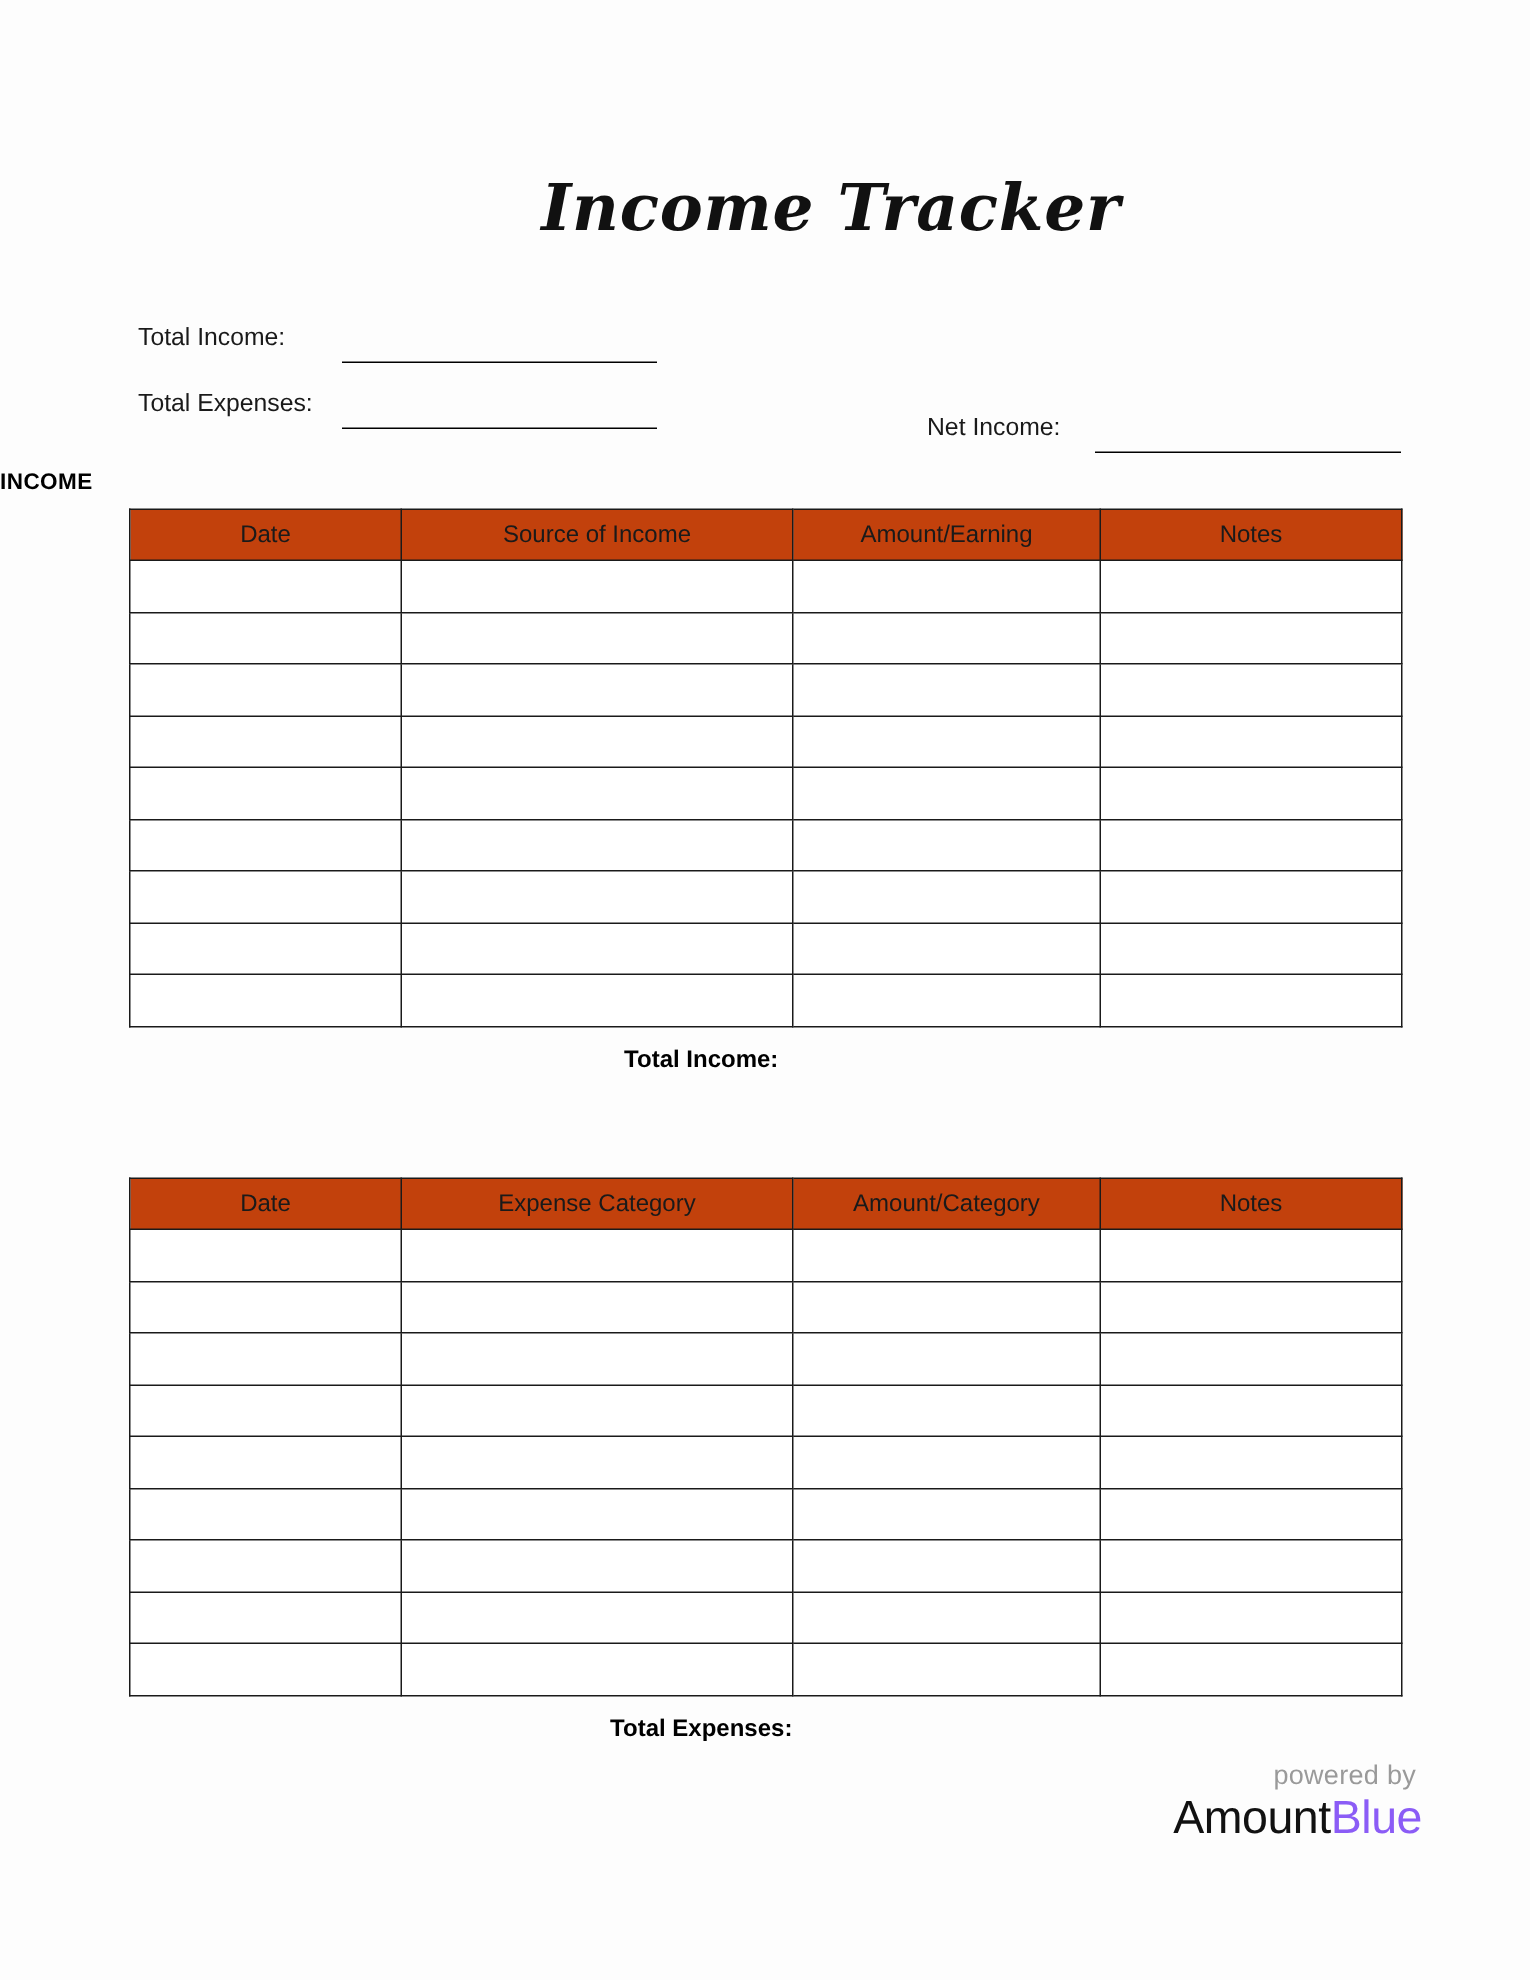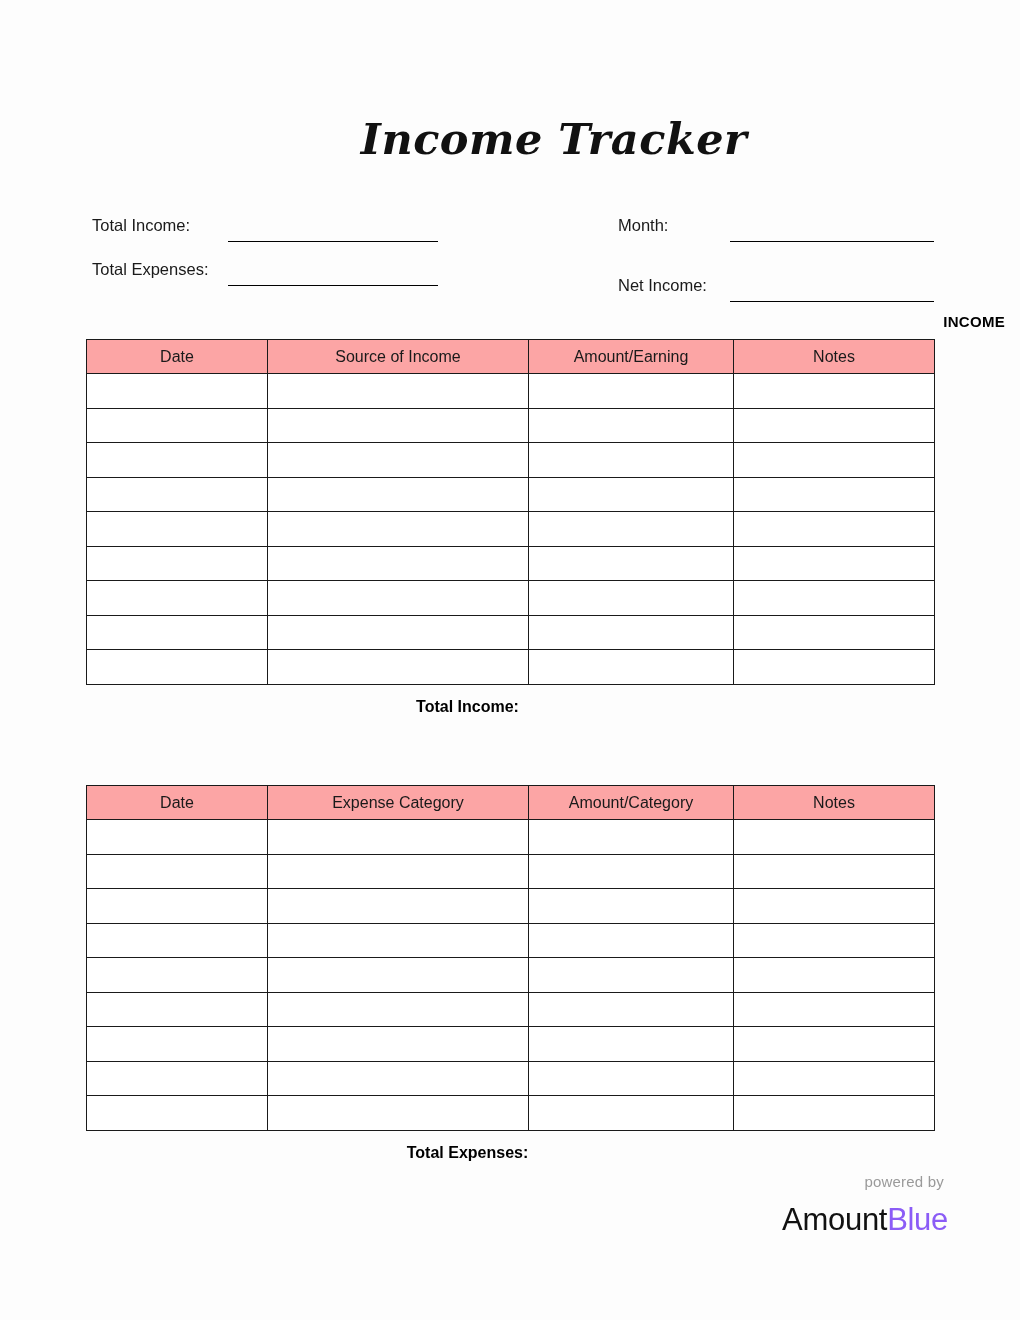--- a/index.html
+++ b/index.html
@@ -75,21 +75,21 @@
   .f-total-income  .field-line { left: 136px; width: 210px; }
   .f-total-expense .field-line { left: 136px; width: 210px; }
   .f-month         .field-line { left: 112px; width: 204px; }
   .f-net-income    .field-line { left: 112px; width: 204px; }
 
   
   .section-caption {
     position: absolute;
     left: 0;
     width: 1005px;
-    text-align: right;
+    text-align: left;
     font-size: 15px;
     font-weight: 700;
     letter-spacing: 0.3px;
     color: #000000;
   }
   .caption-income   { top: 313px; }
   .caption-expenses { top: 760px; }
 
   
   .tbl {
@@ -101,21 +101,21 @@
   }
   .tbl-income   { top: 339px; }
   .tbl-expenses { top: 785px; }
 
   .tbl th, .tbl td {
     border: 1.4px solid #1a1a1a;
     padding: 0;
     margin: 0;
   }
   .tbl th {
-    background: #fca5a5;
+    background: #c2410c;
     height: 33px;
     font-size: 16px;
     font-weight: 400;
     color: #1a1a1a;
     text-align: center;
     vertical-align: middle;
   }
   .tbl td {
     height: 33.5px;
     background: #ffffff;
@@ -142,25 +142,25 @@
   
   .logo {
     position: absolute;
     right: 72px;
     top: 1174px;
     width: 200px;
     text-align: right;
     line-height: 1;
   }
   .logo-powered {
-    font-size: 15px;
+    font-size: 18px;
     color: #9a9a9a;
     letter-spacing: 0.2px;
     display: block;
-    margin-bottom: 15px;
+    margin-bottom: 4px;
     padding-right: 4px;
   }
   .logo-word {
     font-size: 31px;
     letter-spacing: -0.3px;
     white-space: nowrap;
   }
   .logo-general { color: #111111; }
   .logo-blue    { color: #8b5cf6; }
 </style>
@@ -176,24 +176,20 @@
     <div class="field f-total-income">
       <span class="field-label">Total Income:</span>
       <span class="field-line"></span>
     </div>
 
     <div class="field f-total-expense">
       <span class="field-label">Total Expenses:</span>
       <span class="field-line"></span>
     </div>
 
-    <div class="field f-month">
-      <span class="field-label">Month:</span>
-      <span class="field-line"></span>
-    </div>
 
     <div class="field f-net-income">
       <span class="field-label">Net Income:</span>
       <span class="field-line"></span>
     </div>
 
   </div>
 
   <div class="section-caption caption-income">INCOME</div>
 

